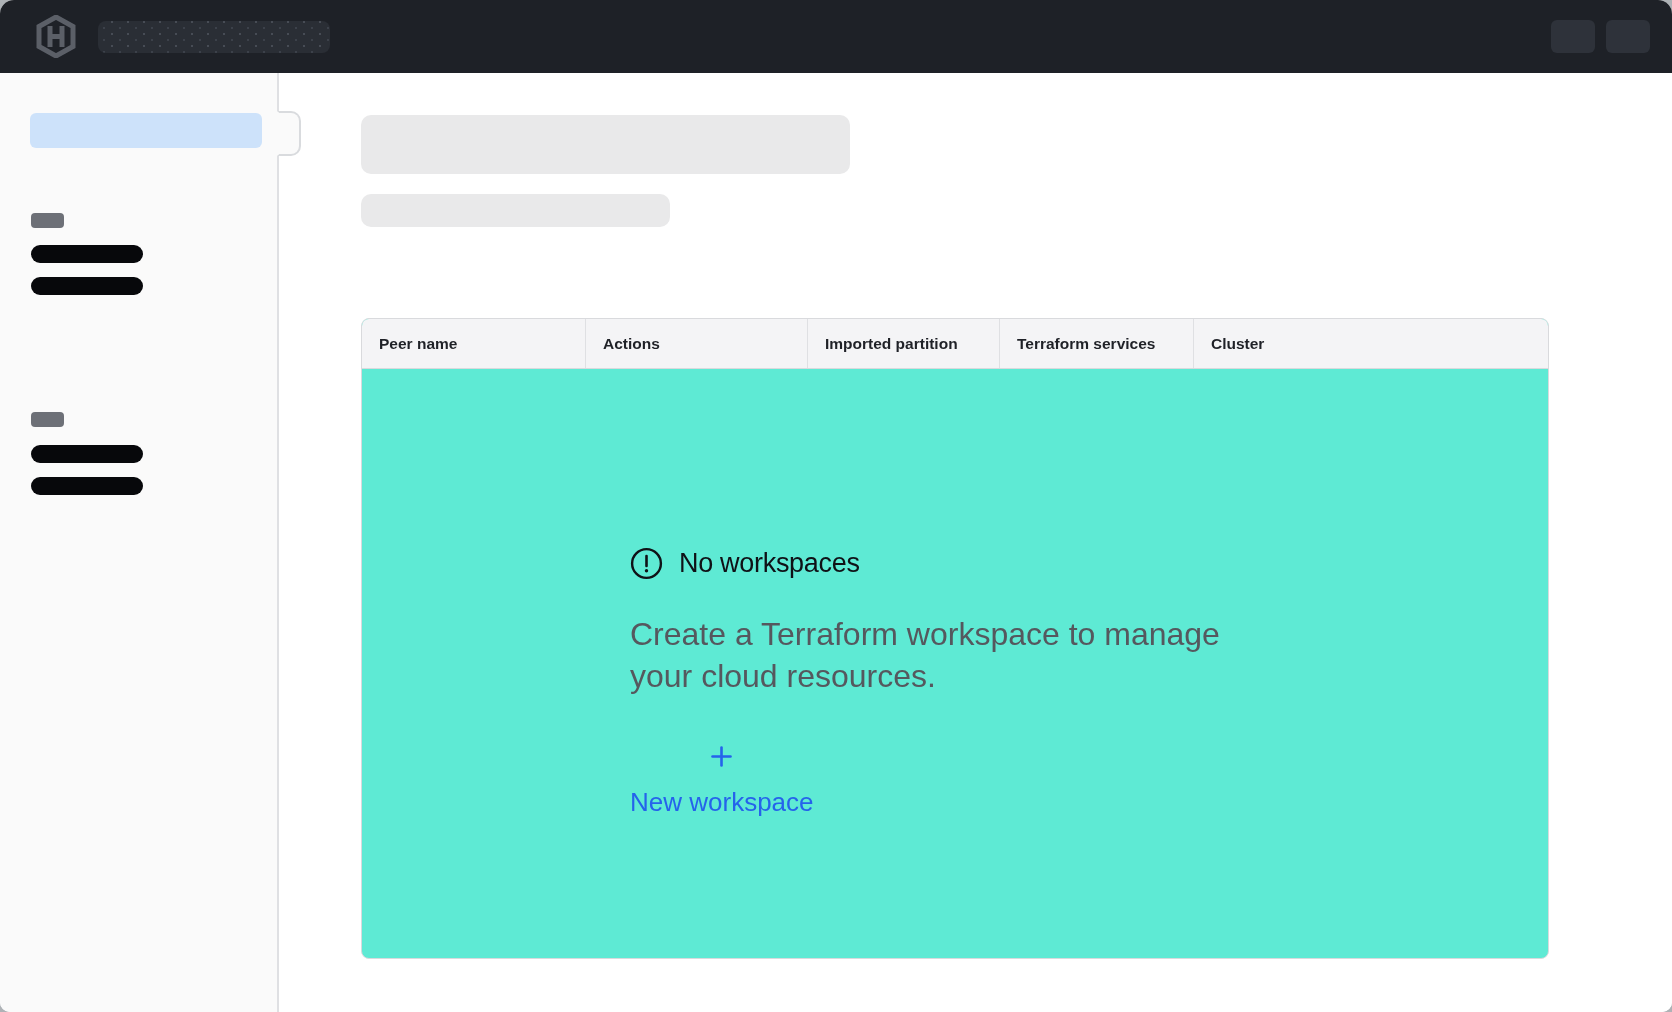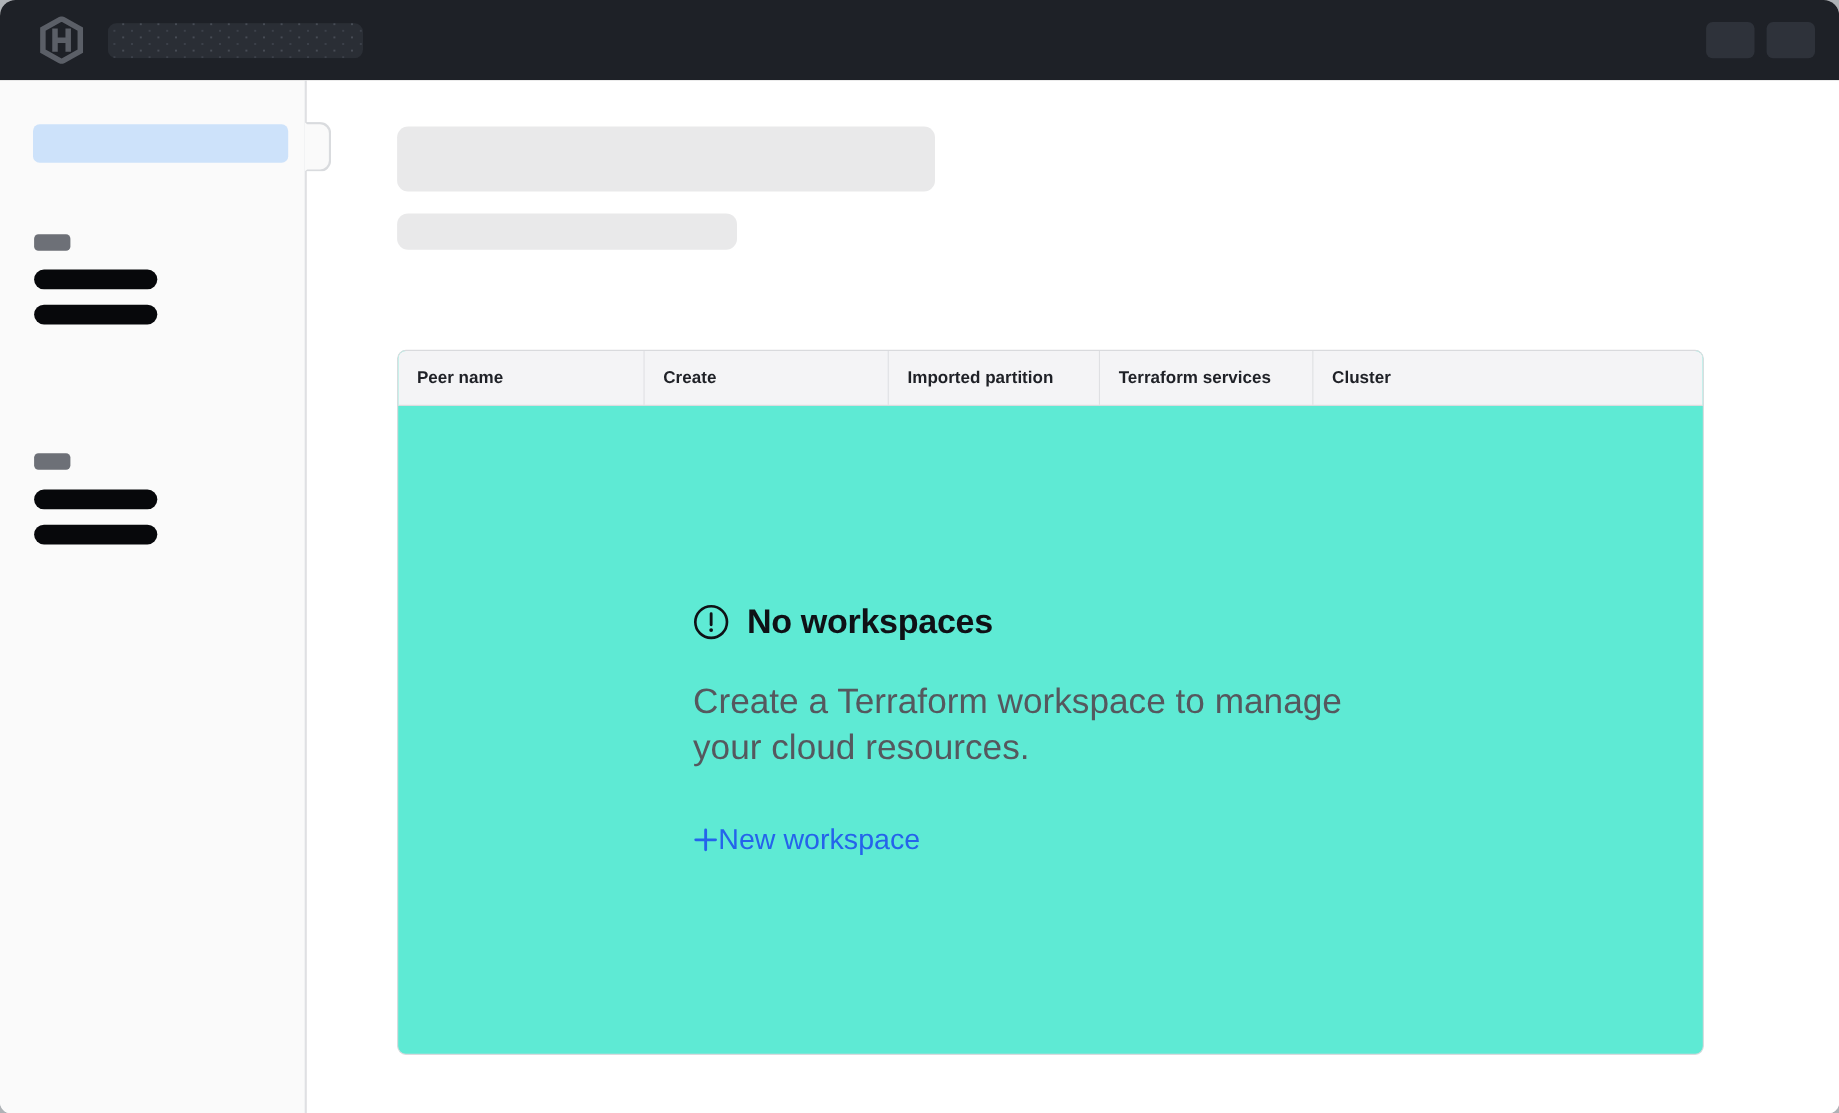--- a/index.html
+++ b/index.html
@@ -102,31 +102,32 @@
   .th.c1 { width:223px; } .th.c2 { width:224px; } .th.c3 { width:222px; }
   .th.c4 { width:192px; } .th.c5 { width:194px; } .th.c6 { flex:1; }
 
   
   .empty {
     position:absolute; left:50%; top:228px; transform:translateX(-50%);
     width:650px;
   }
   .empty-title-row { display:flex; align-items:center; gap:16px; }
   .empty-title {
-    font-size:31px; font-weight:bold; color:#0f1116; letter-spacing:-0.3px;
+    font-size:27px; font-weight:normal; color:#0f1116; letter-spacing:-0.3px;
   }
   .empty-desc {
     margin-top:33px; font-size:32px; line-height:42px; color:#55585e;
     max-width:652px;
   }
   .empty-cta {
-    margin-top:48px; display:inline-flex; align-items:center; 
+    margin-top:48px; display:inline-flex; align-items:center; gap:19px;
     color:#2563eb; font-size:26px; font-weight:500;
     background:none; border:none; cursor:pointer;
     font-family:"Liberation Sans","DejaVu Sans",sans-serif;
+    flex-direction:column;
   }
 </style>
 </head>
 <body>
 
 <div class="window">
 
   <div class="topbar">
     <span class="logo-wrap">
       <svg width="40" height="43" viewBox="0 0 40 43" fill="none">
@@ -155,21 +156,21 @@
 
   <div class="sidebar-handle"></div>
 
   <div class="main">
     <div class="skeleton-a"></div>
     <div class="skeleton-b"></div>
 
     <div class="table">
       <div class="thead">
         <div class="th c1">Peer name</div>
-        <div class="th c3">Create</div>
+        <div class="th c3">Actions</div>
         <div class="th c4">Imported partition</div>
         <div class="th c5">Terraform services</div>
         <div class="th c6">Cluster</div>
       </div>
 
       <div class="empty">
         <div class="empty-title-row">
           <span style="display:inline-flex;">
             <svg width="33" height="33" viewBox="0 0 33 33" fill="none">
               <circle cx="16.5" cy="16.5" r="14.4" stroke="#0f1116" stroke-width="2.4"></circle>

